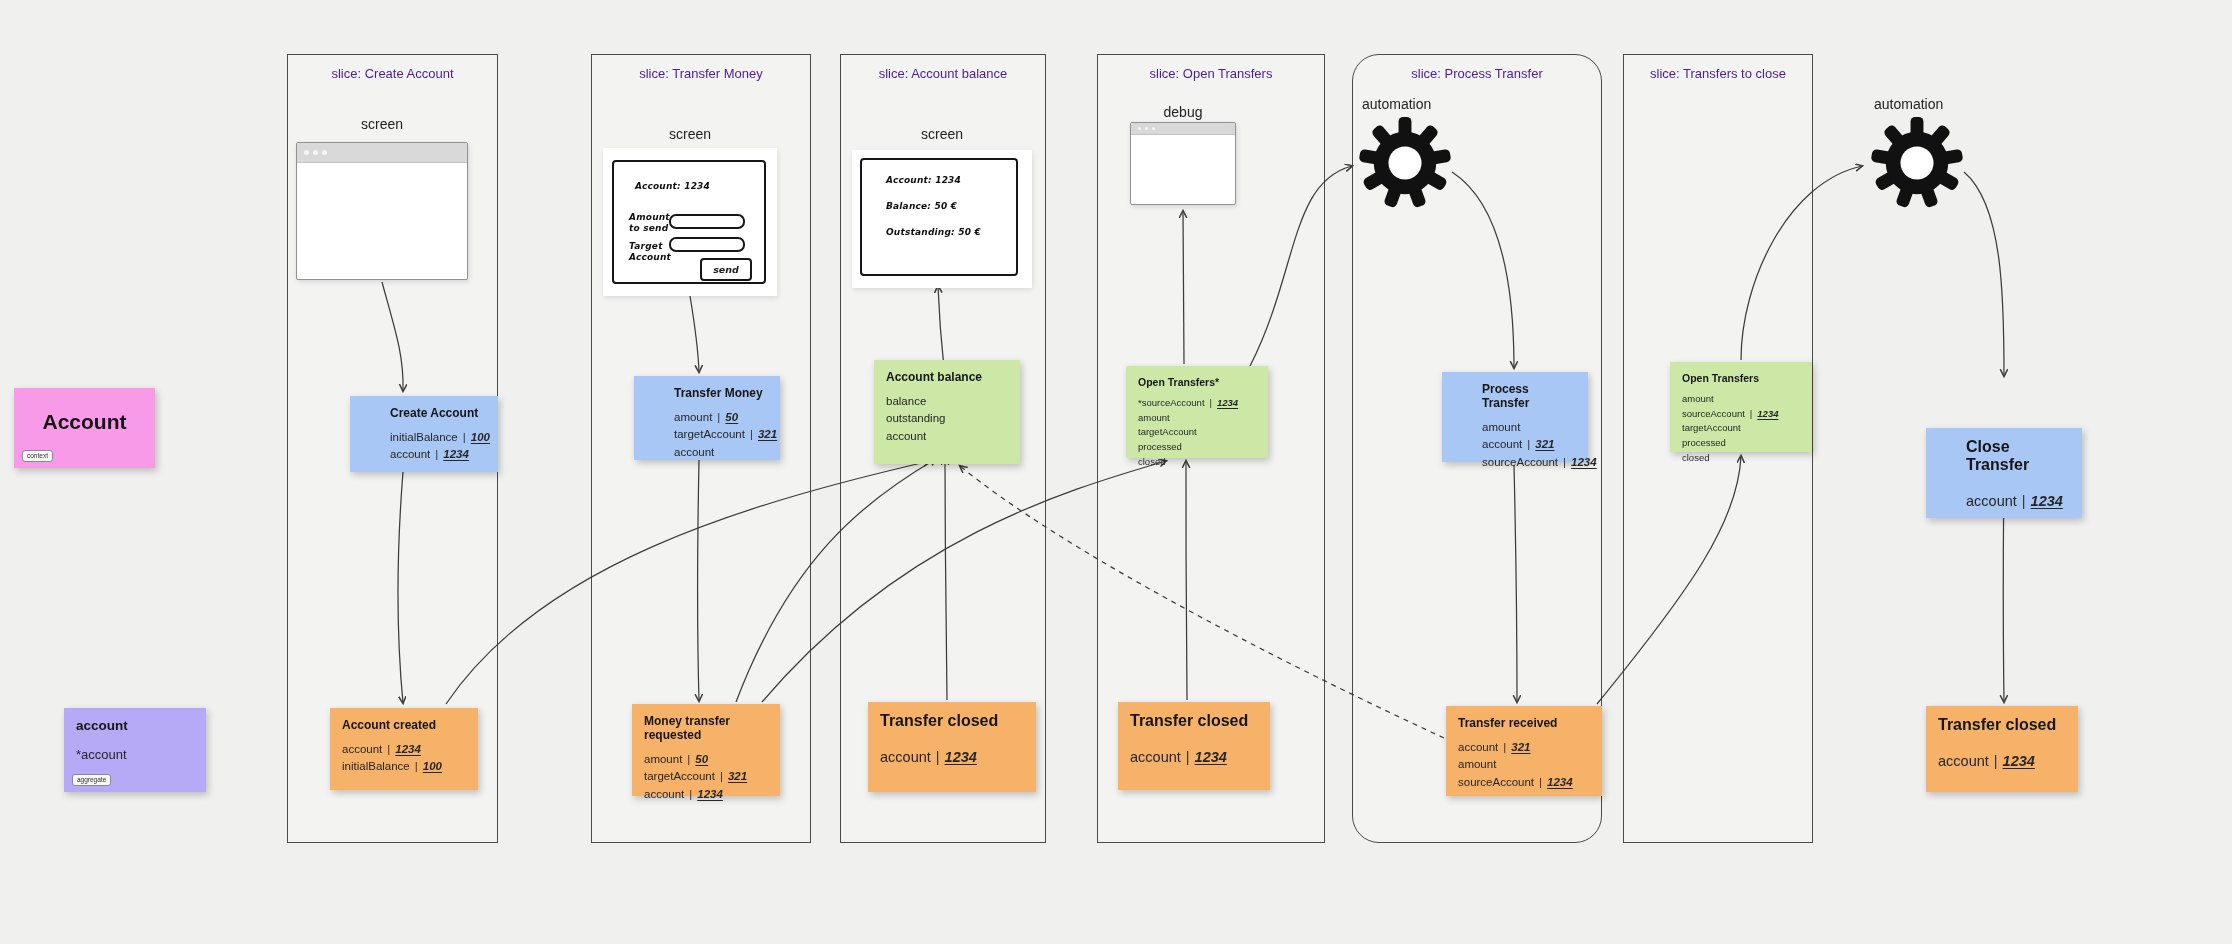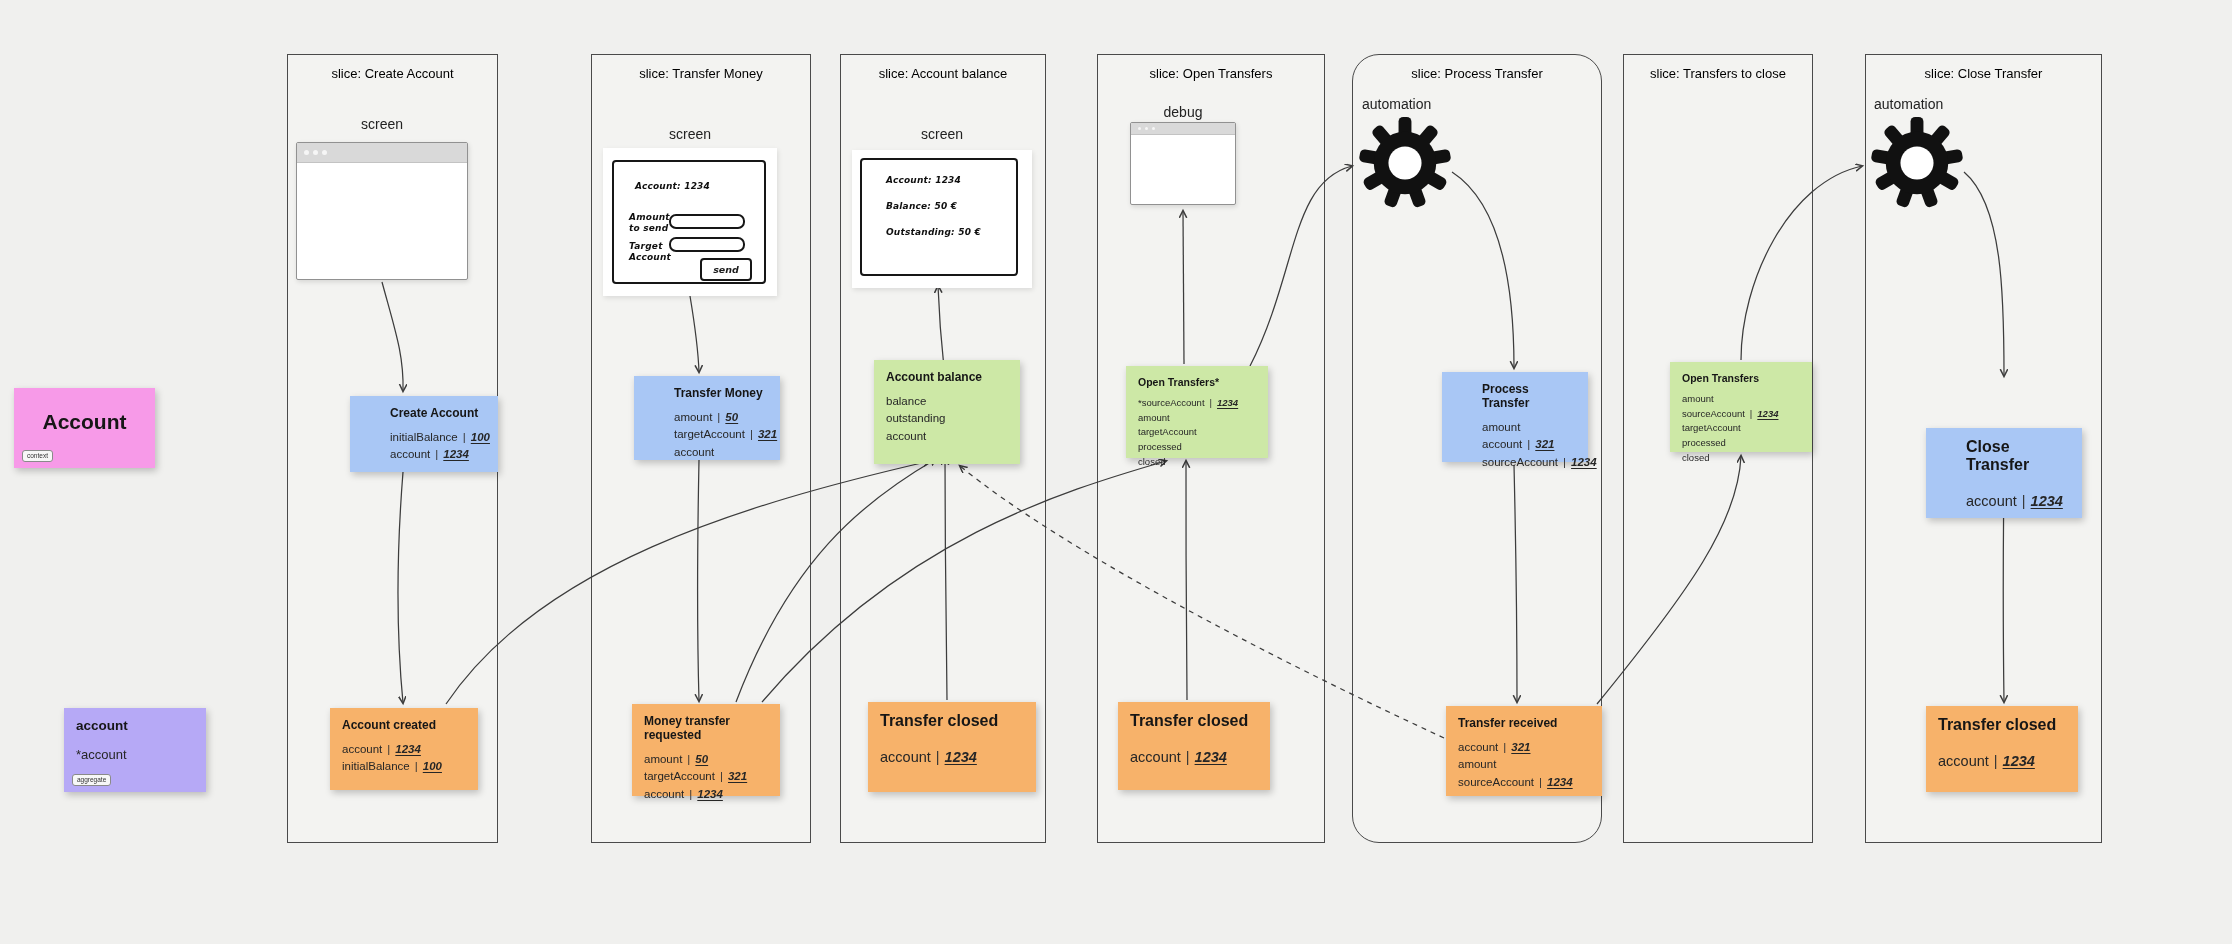--- a/index.html
+++ b/index.html
@@ -15,21 +15,21 @@
 
   
   .slice{
     position:absolute;top:54px;height:789px;
     border:1px solid #4a4a4a;
     background:rgba(247,247,246,0.4);
     box-sizing:border-box;
   }
   .slice-label{
     position:absolute;top:11px;left:0;width:100%;
-    text-align:center;font-size:13px;color:#000000;
+    text-align:center;font-size:13px;color:#4c1d95;
   }
 
   
   .obj-label{position:absolute;font-size:14px;color:#222;}
   .obj-label.centered{text-align:center;}
 
   
   .sticky{
     position:absolute;
     box-shadow:2px 3px 7px rgba(0,0,0,0.22);
@@ -107,23 +107,20 @@
     <div class="slice-label">slice: Account balance</div>
   </div>
   <div class="slice" style="left:1097px;width:228px;">
     <div class="slice-label">slice: Open Transfers</div>
   </div>
   <div class="slice" style="left:1352px;width:250px;border-radius:27px;">
     <div class="slice-label">slice: Process Transfer</div>
   </div>
   <div class="slice" style="left:1623px;width:190px;">
     <div class="slice-label">slice: Transfers to close</div>
-  </div>
-  <div class="slice" style="left:1865px;width:237px;">
-    <div class="slice-label">slice: Close Transfer</div>
   </div>
 
   <svg id="connectors" width="2232" height="944" viewBox="0 0 2232 944">
     <defs>
       <marker id="arr" markerWidth="9" markerHeight="9" refX="5.5" refY="3" orient="auto">
         <path d="M0,0 L6,3 L0,6" fill="none" stroke="#3c3c3c" stroke-width="1.2"></path>
       </marker>
     </defs>
     <g fill="none" stroke="#3c3c3c" stroke-width="1.25">
       <path d="M 382 282 C 395 330 404 355 403 391" marker-end="url(#arr)"></path>

